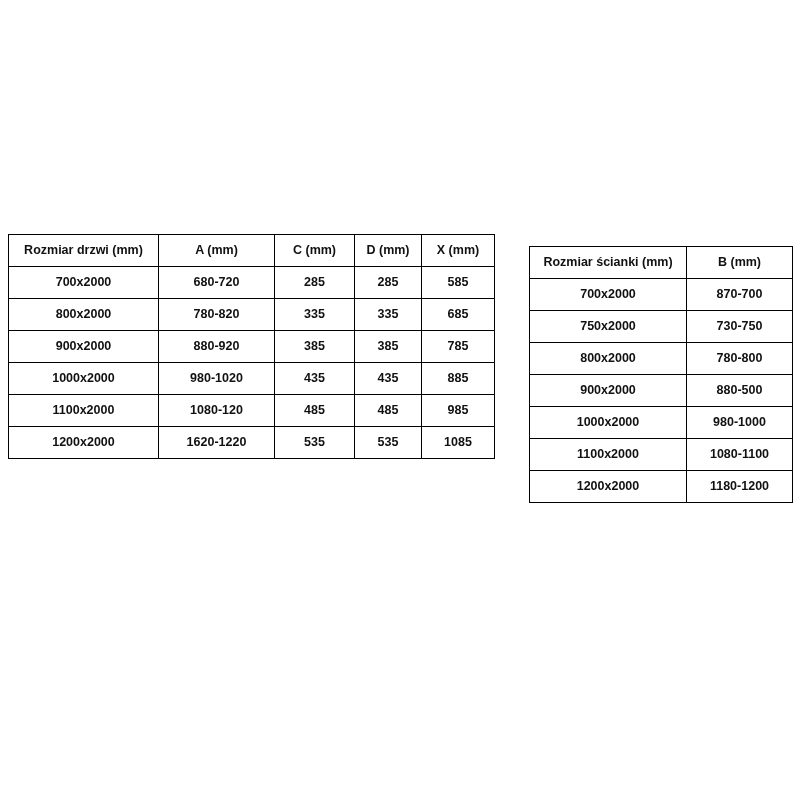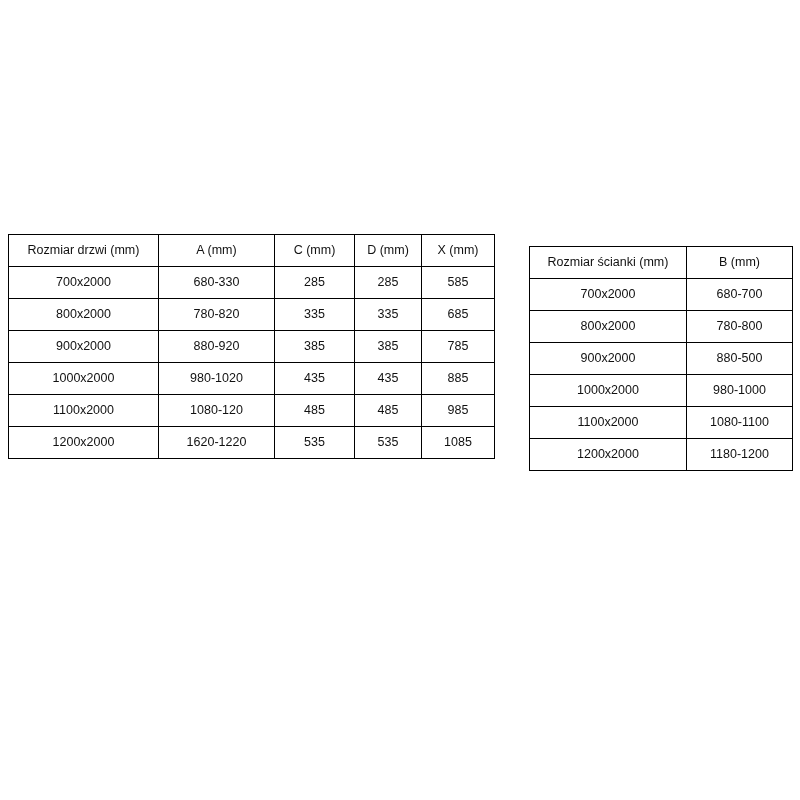--- a/index.html
+++ b/index.html
@@ -32,21 +32,21 @@
   }
   table {
     border-collapse: collapse;
     table-layout: fixed;
   }
   table td, table th {
     border: 1px solid #000000;
     text-align: center;
     vertical-align: middle;
     font-size: 12.5px;
-    font-weight: normal;
+    font-weight: bold;
     padding: 0;
     height: 31px;
     line-height: 31px;
     white-space: nowrap;
     color: #111111;
   }
   table th {
     font-size: 12.5px;
   }
   
@@ -78,21 +78,21 @@
           <th>Rozmiar drzwi (mm)</th>
           <th>A (mm)</th>
           <th>C (mm)</th>
           <th>D (mm)</th>
           <th>X (mm)</th>
         </tr>
       </thead>
       <tbody>
         <tr>
           <td>700x2000</td>
-          <td>680-330</td>
+          <td>680-720</td>
           <td>285</td>
           <td>285</td>
           <td>585</td>
         </tr>
         <tr>
           <td>800x2000</td>
           <td>780-820</td>
           <td>335</td>
           <td>335</td>
           <td>685</td>
@@ -137,21 +137,25 @@
       </colgroup>
       <thead>
         <tr>
           <th>Rozmiar ścianki (mm)</th>
           <th>B (mm)</th>
         </tr>
       </thead>
       <tbody>
         <tr>
           <td>700x2000</td>
-          <td>680-700</td>
+          <td>870-700</td>
+        </tr>
+        <tr>
+          <td>750x2000</td>
+          <td>730-750</td>
         </tr>
         <tr>
           <td>800x2000</td>
           <td>780-800</td>
         </tr>
         <tr>
           <td>900x2000</td>
           <td>880-500</td>
         </tr>
         <tr>

